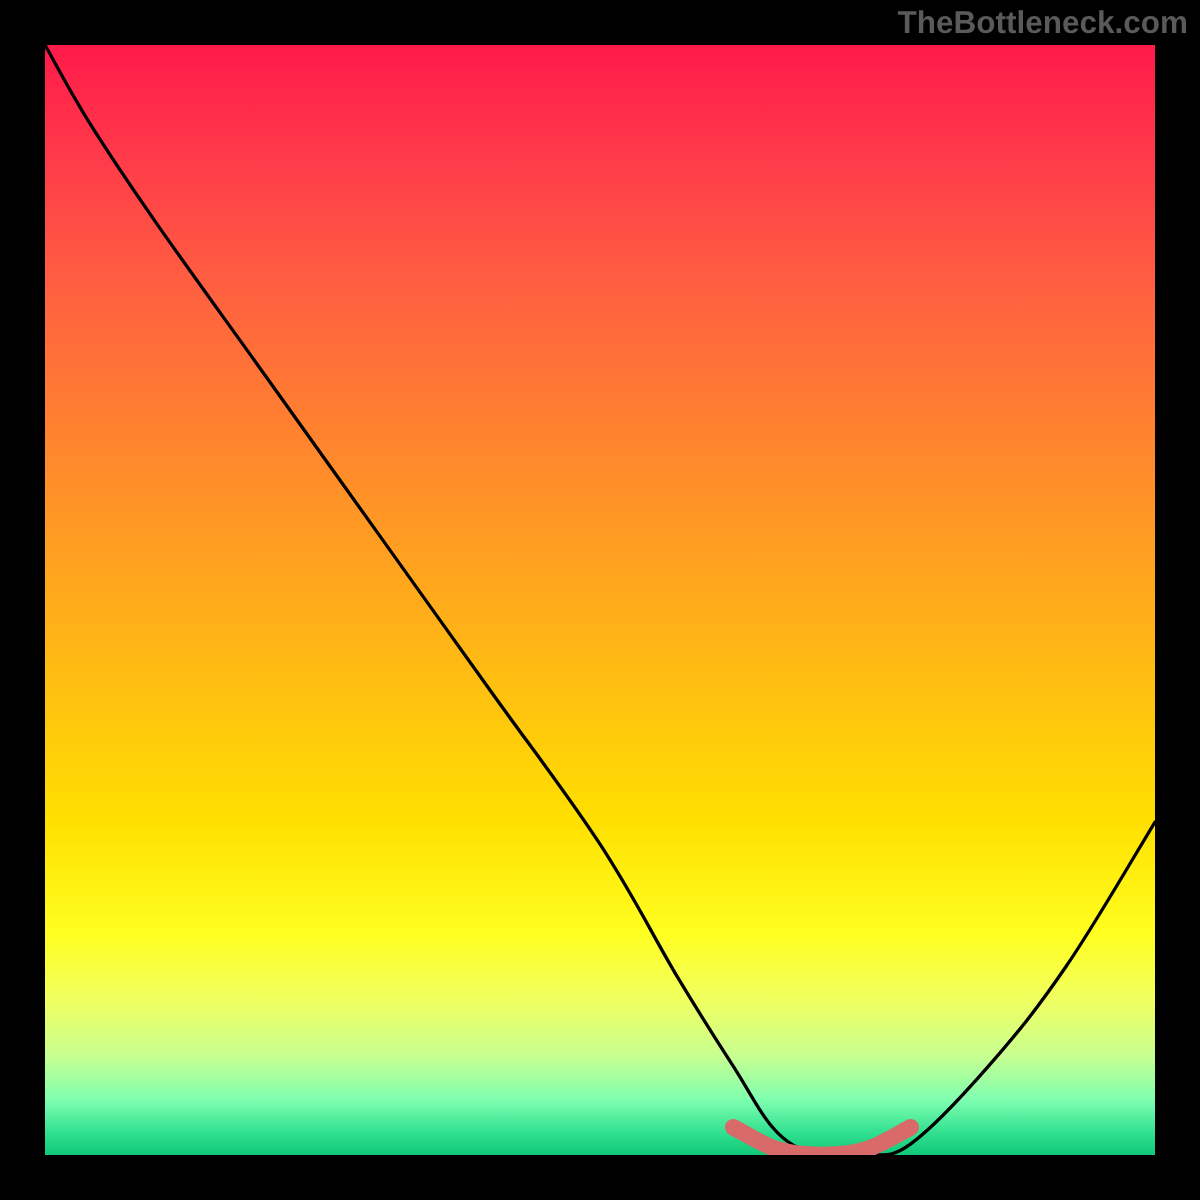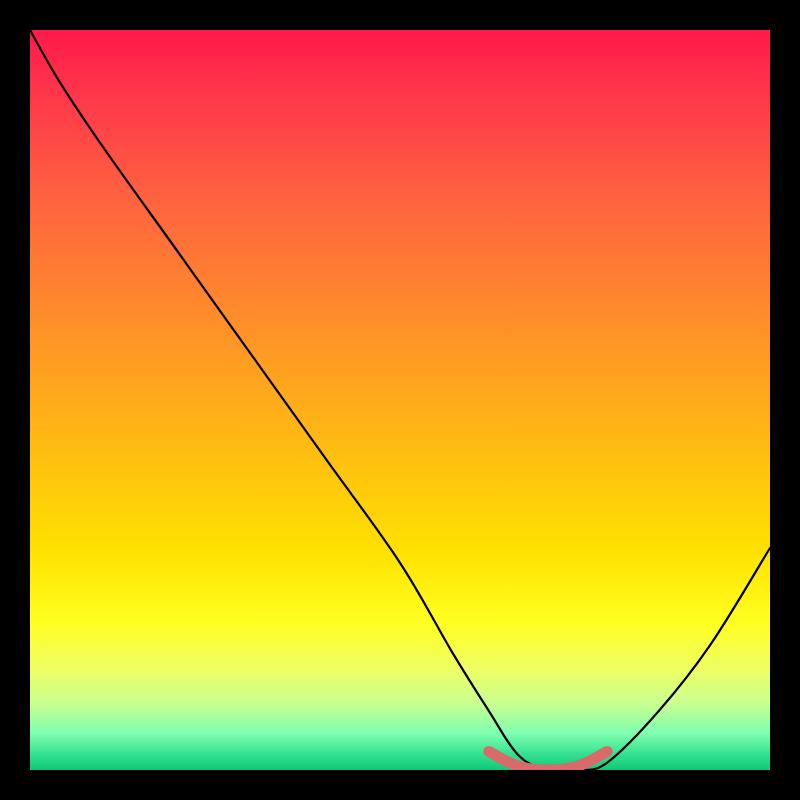--- a/index.html
+++ b/index.html
@@ -39,19 +39,20 @@
   svg.curve {
     position: absolute;
     left: 0; top: 0;
     width: 740px; height: 740px;
   }
 </style>
 </head>
 <body>
 
 <div class="container">
+  <div class="attribution">TheBottleneck.com</div>
   <div class="plot-area">
     <svg class="curve" viewBox="0 0 740 740" preserveAspectRatio="none">
       <path id="main-curve" d="M 0.00 0.00 C 5.33 9.32, 16.28 30.49, 29.60 51.80 C 42.92 73.11, 52.69 87.76, 74.00 118.40 C 95.31 149.04, 121.36 184.70, 148.00 222.00 C 174.64 259.30, 195.36 288.30, 222.00 325.60 C 248.64 362.90, 269.36 391.90, 296.00 429.20 C 322.64 466.50, 347.36 498.17, 370.00 532.80 C 392.64 567.43, 405.82 594.96, 421.80 621.60 C 437.78 648.24, 446.81 662.15, 458.80 680.80 C 470.79 699.45, 477.74 714.54, 488.40 725.20 C 499.06 735.86, 507.34 737.34, 518.00 740.00 C 528.66 742.66, 536.94 741.33, 547.60 740.00 C 558.26 738.67, 562.55 743.26, 577.20 732.60 C 591.85 721.94, 610.35 702.11, 629.00 680.80 C 647.65 659.49, 660.82 643.50, 680.80 614.20 C 700.78 584.90, 729.34 535.32, 740.00 518.00" fill="none" stroke="#000000" stroke-width="2.2" stroke-linecap="round" stroke-linejoin="round"></path>
       <path id="hi-curve" d="M 458.80 721.50 C 464.13 724.16, 477.74 732.97, 488.40 736.30 C 499.06 739.63, 507.34 740.00, 518.00 740.00 C 528.66 740.00, 536.94 739.63, 547.60 736.30 C 558.26 732.97, 571.87 724.16, 577.20 721.50" fill="none" stroke="#d86a6a" stroke-width="11" stroke-linecap="round" stroke-linejoin="round"></path>
     </svg>
   </div>
 </div>
 
 </body></html>

